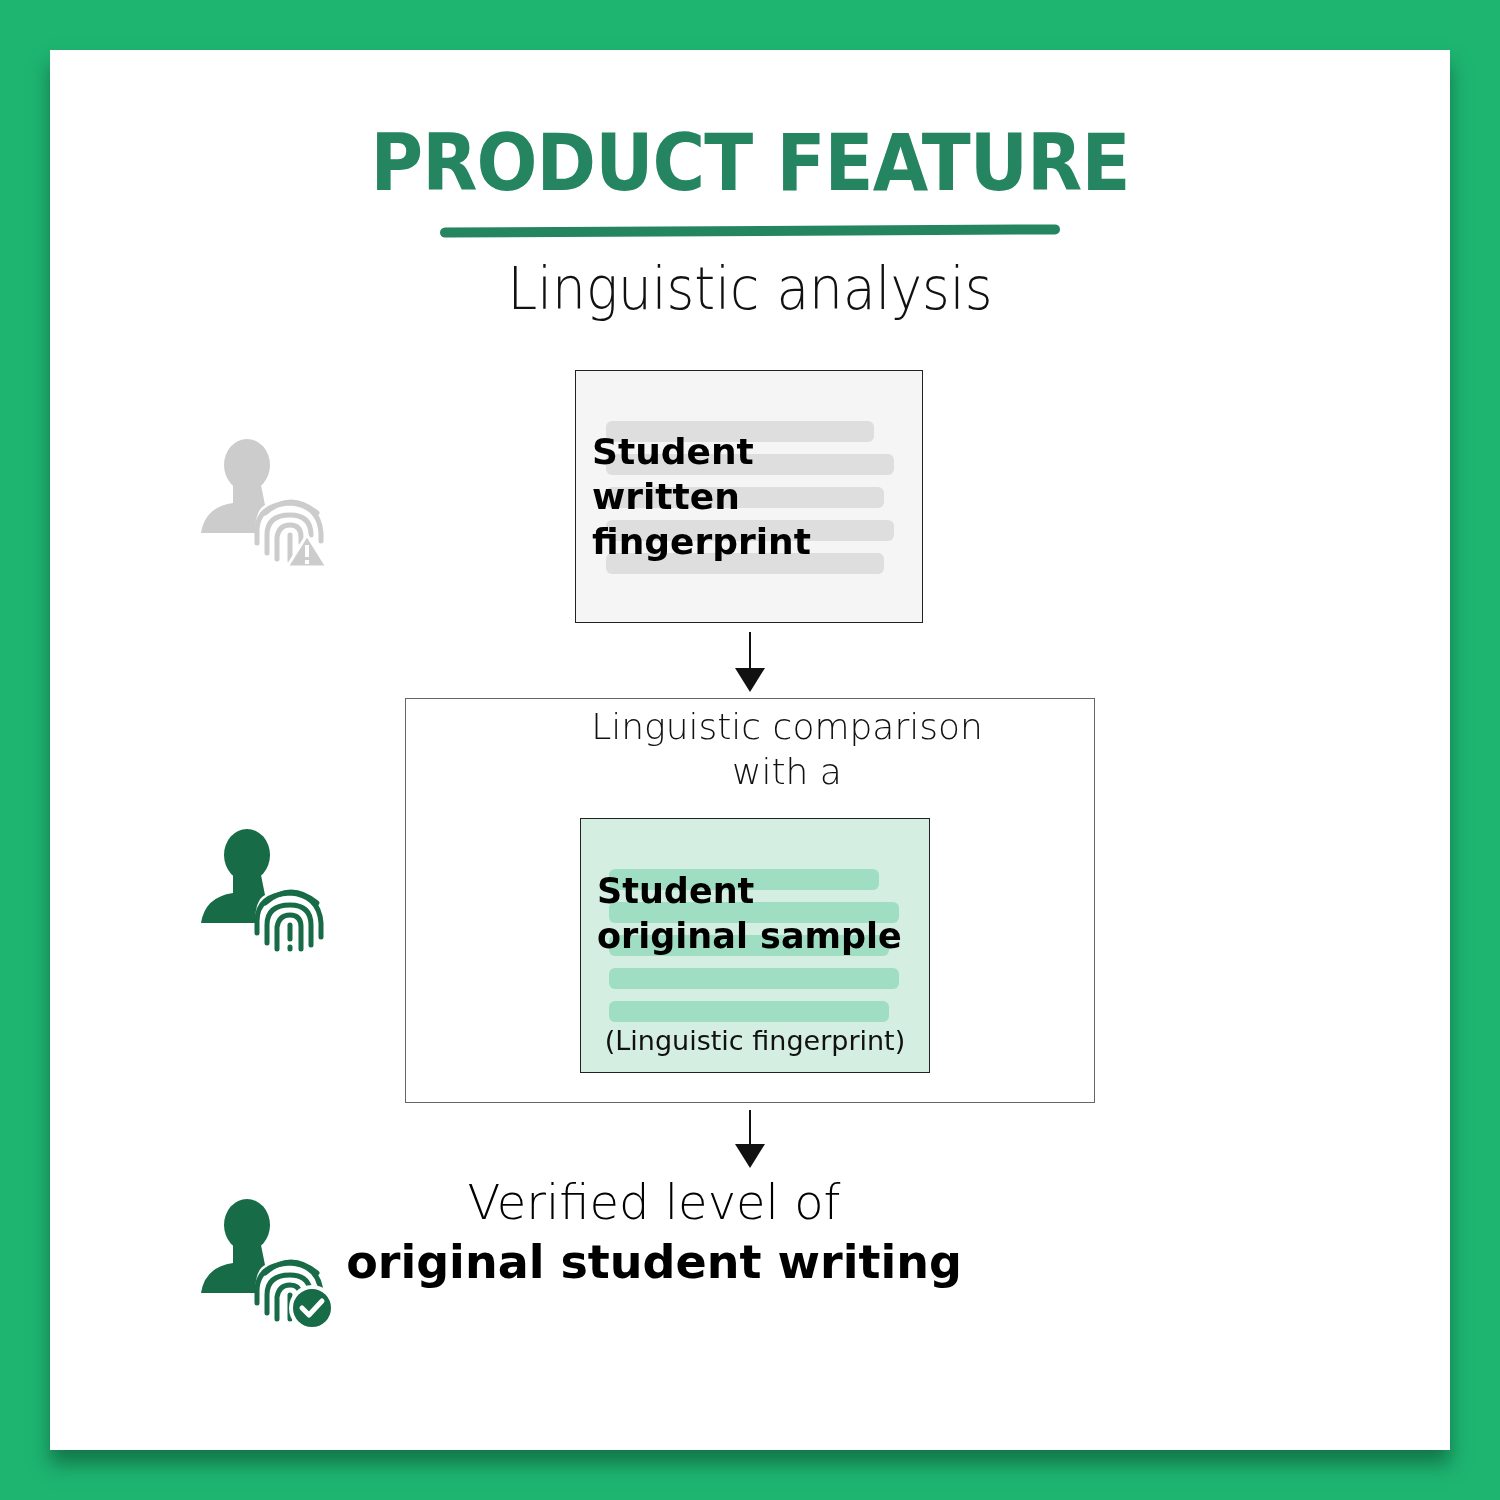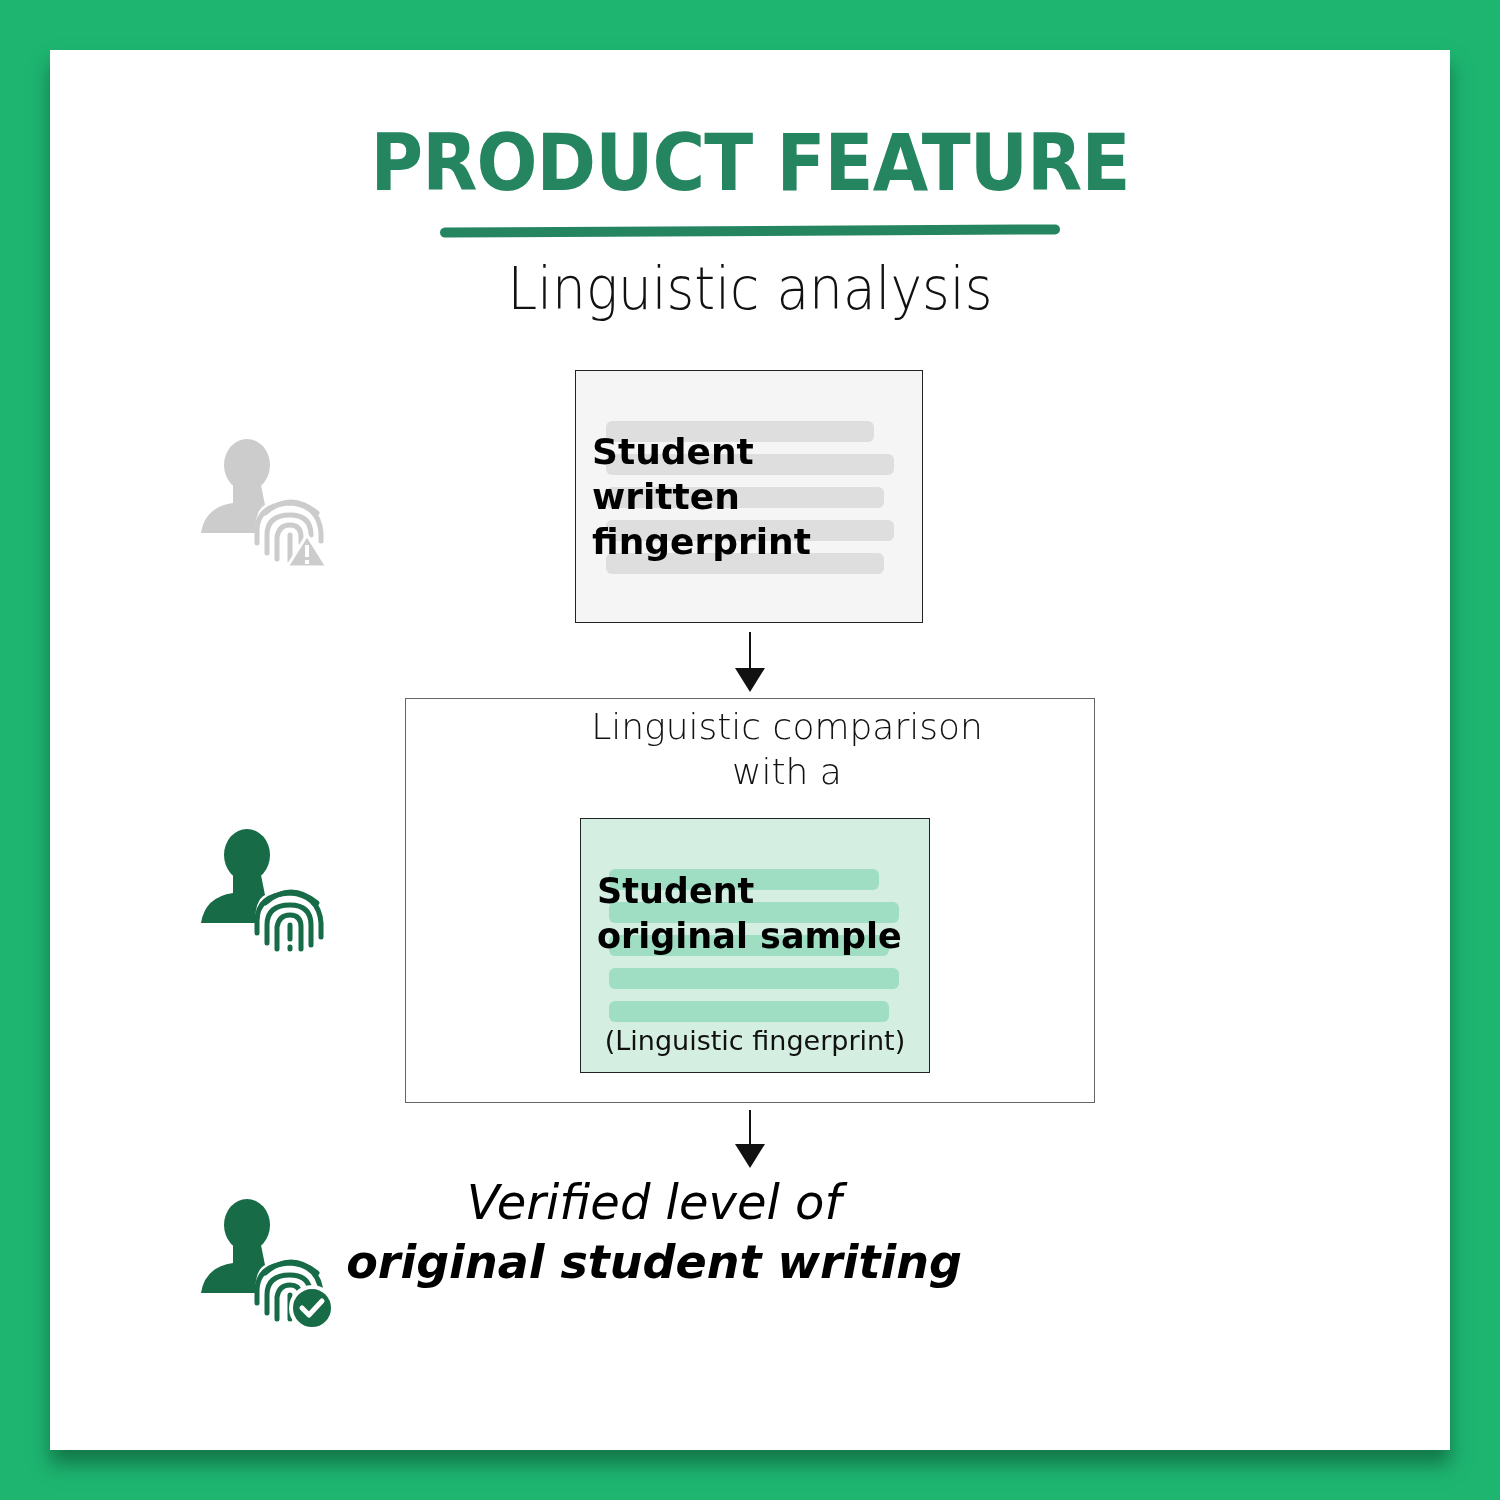--- a/index.html
+++ b/index.html
@@ -11,21 +11,21 @@
   .subtitle { left:0; width:1500px; top:255px; text-align:center; font-family:"DejaVu Sans", sans-serif; font-weight:200; font-size:58px; color:#111; transform:scaleX(0.92); }
   .box1 { left:575px; top:370px; width:348px; height:253px; background:#f5f5f5; border:1.5px solid #222; box-sizing:border-box; }
   .bar { position:absolute; border-radius:6px; height:21px; }
   .box-text { position:absolute; left:16px; right:0; text-align:left; font-family:"DejaVu Sans", sans-serif; font-weight:bold; color:#000; line-height:45px; font-size:36px; }
   .arrow { width:2px; background:#111; }
   .arrowhead { width:0; height:0; border-left:15px solid transparent; border-right:15px solid transparent; border-top:24px solid #111; }
   .box2 { left:405px; top:698px; width:690px; height:405px; border:1.5px solid #666; box-sizing:border-box; background:#fff; }
   .box2-label { left:405px; width:690px; top:704px; text-align:center; font-family:"DejaVu Sans", sans-serif; font-size:36px; color:#111; line-height:45px; font-weight:300;margin-left:37px; }
   .box3 { left:580px; top:818px; width:350px; height:255px; background:#d4eee1; border:1.5px solid #222; box-sizing:border-box; }
   .fp-caption { position:absolute; left:0; right:0; top:206px; text-align:center; font-family:"DejaVu Sans", sans-serif; font-size:27px; color:#111; }
-  .result { left:0; width:1308px; top:1172px; text-align:center; color:#000;font-style:italic; }
+  .result { left:0; width:1308px; top:1172px; text-align:center; color:#000; }
   .r1 { font-family:"DejaVu Sans", sans-serif; font-size:48px; font-weight:300; line-height:60px; }
   .r2 { font-family:"DejaVu Sans", sans-serif; font-size:46px; font-weight:bold; line-height:60px; }
   .r3 { font-family:"DejaVu Sans", sans-serif; font-size:48px; font-weight:300; line-height:60px; }
   .icon { position:absolute; width:140px; height:140px; }
 </style>
 </head>
 <body>
 
 <div class="card"></div>
 

